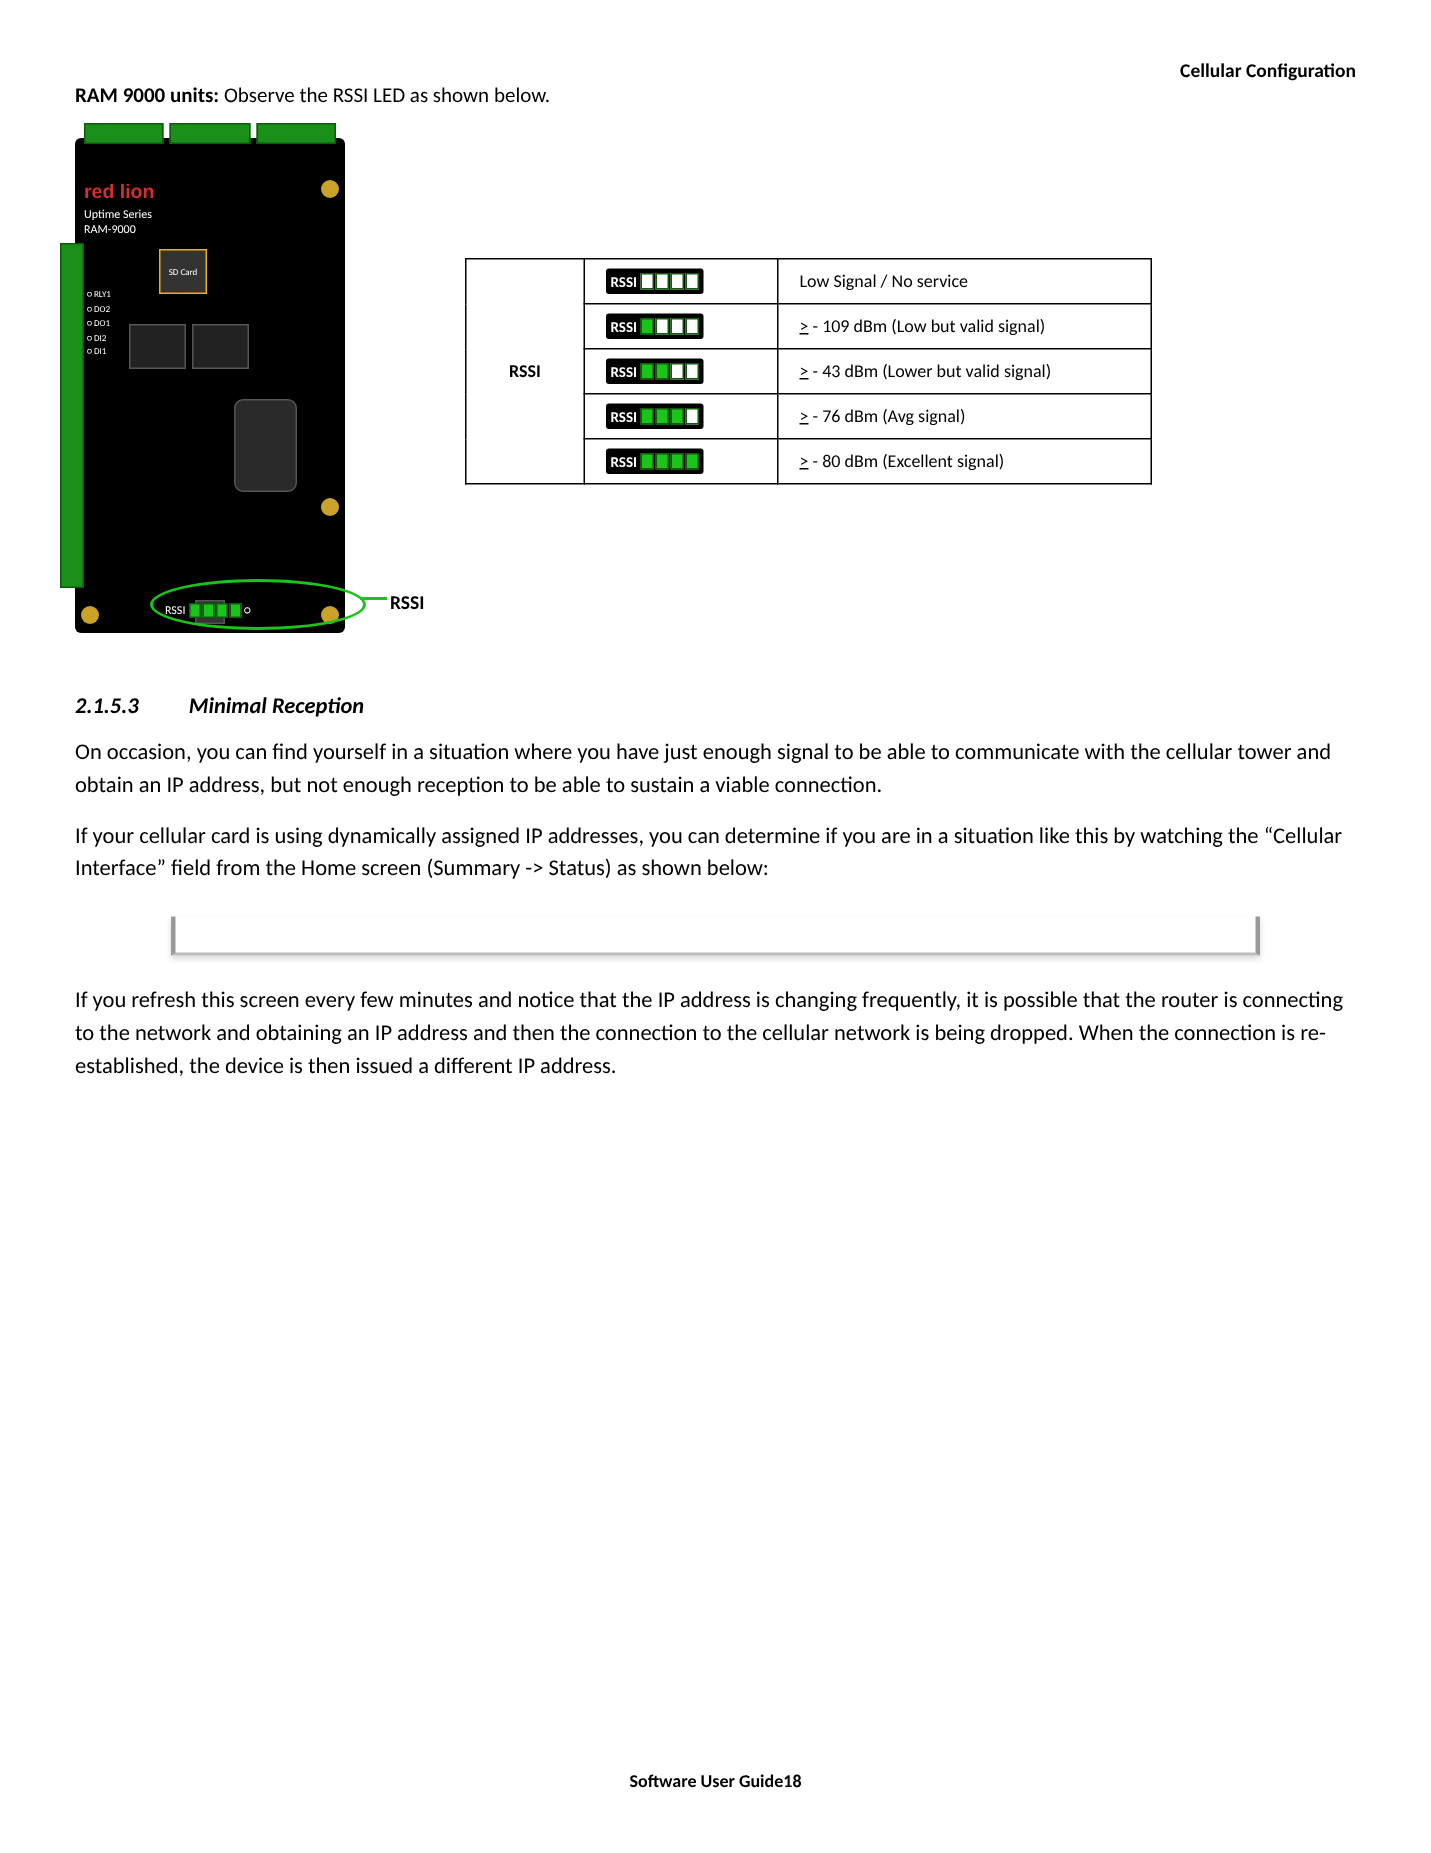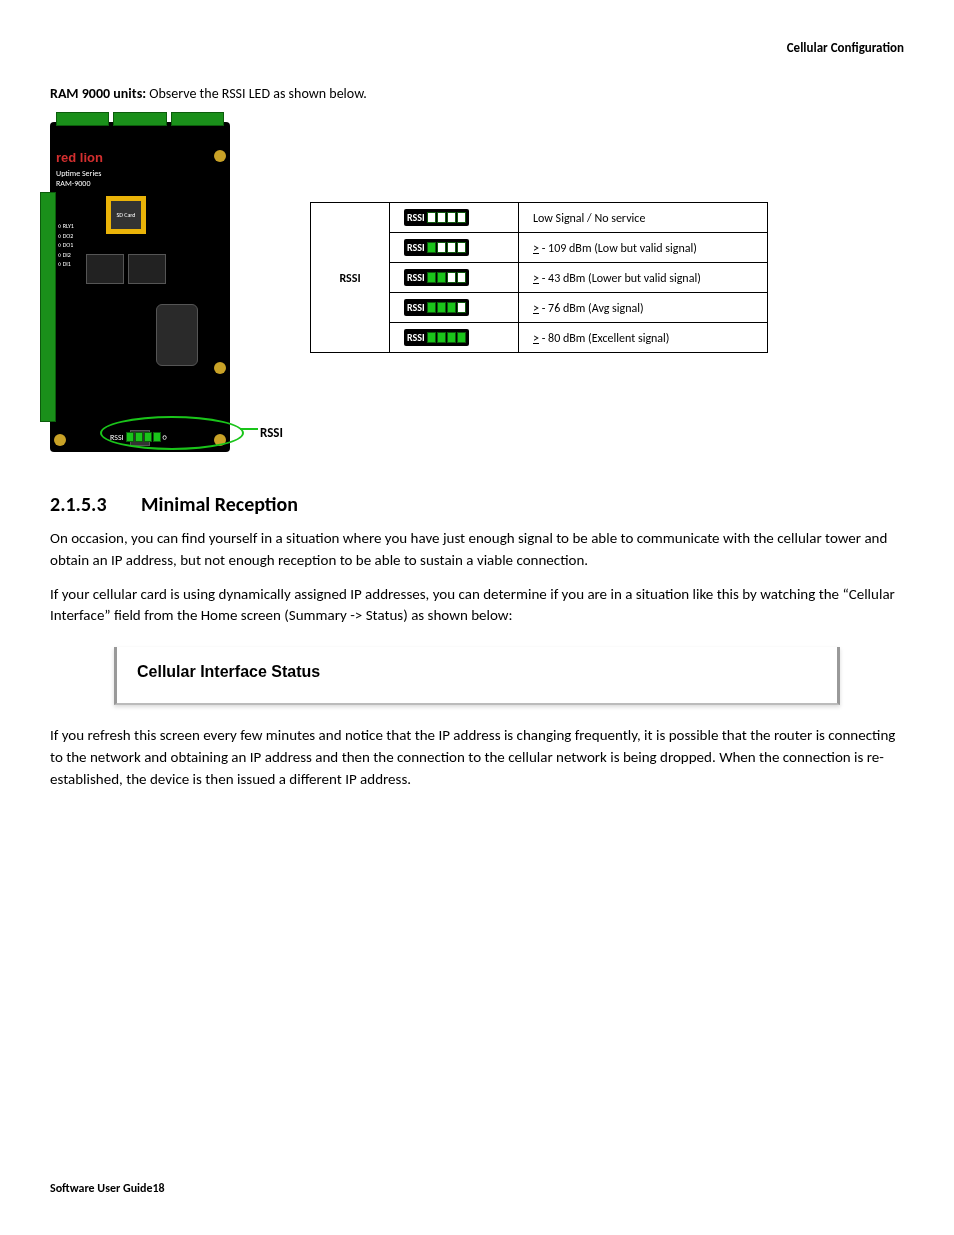--- a/index.html
+++ b/index.html
@@ -11,21 +11,20 @@
     width: 954px;
     height: 1235px;
     box-sizing: border-box;
     position: relative;
     background: #fff;
   }
   .header-right {
     text-align: right;
     font-weight: bold;
     font-size: 13px;
-    margin-bottom: 30px;
   }
   .intro {
     margin-bottom: 20px;
     font-size: 14px;
   }
   .intro b { font-weight: bold; margin-top: 16px; }
   .figure-row {
     display: flex;
     align-items: flex-start;
     margin-bottom: 40px;
@@ -54,21 +53,21 @@
   .terminals-left {
     position: absolute; left: -10px; top: 70px; width: 14px; bottom: 30px;
     background: #1a8f1a; border: 1px solid #0c5c0c;
   }
   .redlion {
     color: #d32f2f; font-weight: bold; font-size: 13px; margin-top: 22px;
     font-family: Arial, sans-serif;
   }
   .series { font-size: 8px; line-height: 1.2; margin-top: 4px; }
   .sdcard {
-    background: #333; border: 5px solid #eab308; width: 30px; height: 28px;
+    background: #333; border: 1px solid #eab308; width: 30px; height: 28px;
     margin: 8px 0 0 50px; display: flex; align-items: center; justify-content: center;
     font-size: 6px; text-align: center;
   }
   .ethports {
     display: flex; gap: 4px; margin: 20px 0 0 30px;
   }
   .ethport { width: 36px; height: 28px; background: #222; border: 1px solid #555; }
   .serial {
     width: 40px; height: 60px; background: #2a2a2a; border: 1px solid #555;
     border-radius: 6px; margin: 20px 0 0 100px;
@@ -124,21 +123,21 @@
     background: #000; padding: 2px 3px; border-radius: 2px;
   }
   .rssi-ind .txt { color: #fff; font-weight: bold; font-size: 10px; margin-right: 1px; }
   .rssi-ind .bar { width: 9px; height: 11px; border: 1px solid #0c5c0c; box-sizing: border-box; }
   .rssi-ind .on { background: #1ac41a; }
   .rssi-ind .off { background: #fff; }
   .desc-cell { width: 220px; }
   .desc-cell .ge { text-decoration: underline; }
 
   
-  .section-num { font-weight: bold; font-size: 20px; margin-top: 20px; }
+  .section-num { font-weight: bold; font-size: 15px; margin-top: 20px; font-style: italic; }
   .section-title { font-weight: bold; margin-left: 30px; }
   .para { margin: 12px 0; font-size: 15px; line-height: 1.45; }
 
   
   .panel {
     margin: 20px auto;
     width: 680px;
     border-left: 3px solid #999;
     border-right: 3px solid #999;
     border-bottom: 2px solid #bbb;
@@ -170,21 +169,21 @@
   .sn { font-size: 12px; color: #2a6496; }
   .refresh-btn {
     background: #337ab7; color: #fff; font-size: 12px;
     border: 1px solid #2e6da4; border-radius: 3px;
     padding: 4px 10px; margin: 0 auto;
   }
 
   .footer {
     position: absolute;
     bottom: 40px; left: 50px; right: 50px;
-    display: flex; justify-content: flex-start;
+    display: flex; justify-content: center;
     font-weight: bold; font-size: 12px;
   }
 </style>
 </head>
 <body>
 
 <div class="header-right">Cellular Configuration</div>
 
 <div class="intro">
   <b>RAM 9000 units:</b><span> Observe the RSSI LED as shown below.</span>
@@ -308,21 +307,20 @@
 
 <div class="section-num">
   <span>2.1.5.3</span>
   <span class="section-title">Minimal Reception</span>
 </div>
 
 <p class="para">On occasion, you can find yourself in a situation where you have just enough signal to be able to communicate with the cellular tower and obtain an IP address, but not enough reception to be able to sustain a viable connection.</p>
 <p class="para">If your cellular card is using dynamically assigned IP addresses, you can determine if you are in a situation like this by watching the “Cellular Interface” field from the Home screen (Summary -&gt; Status) as shown below:</p>
 
 <div class="panel">
-  <div class="panel-title">Cellular Interface Status</div>
 </div>
 
 <p class="para">If you refresh this screen every few minutes and notice that the IP address is changing frequently, it is possible that the router is connecting to the network and obtaining an IP address and then the connection to the cellular network is being dropped. When the connection is re-established, the device is then issued a different IP address.</p>
 
 <div class="footer">
   <span>Software User Guide</span>
   <span>18</span>
 </div>
 
 </body></html>

